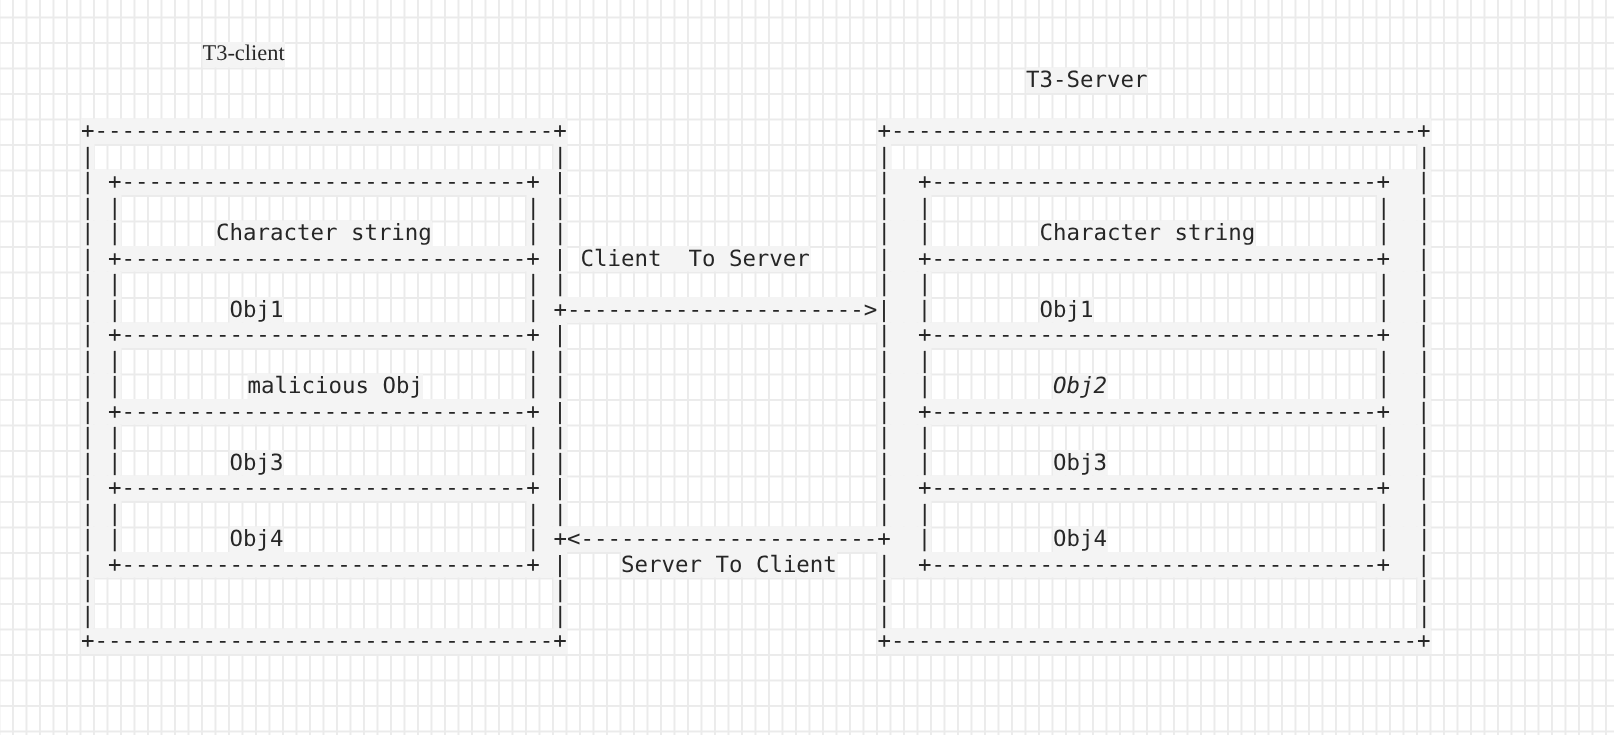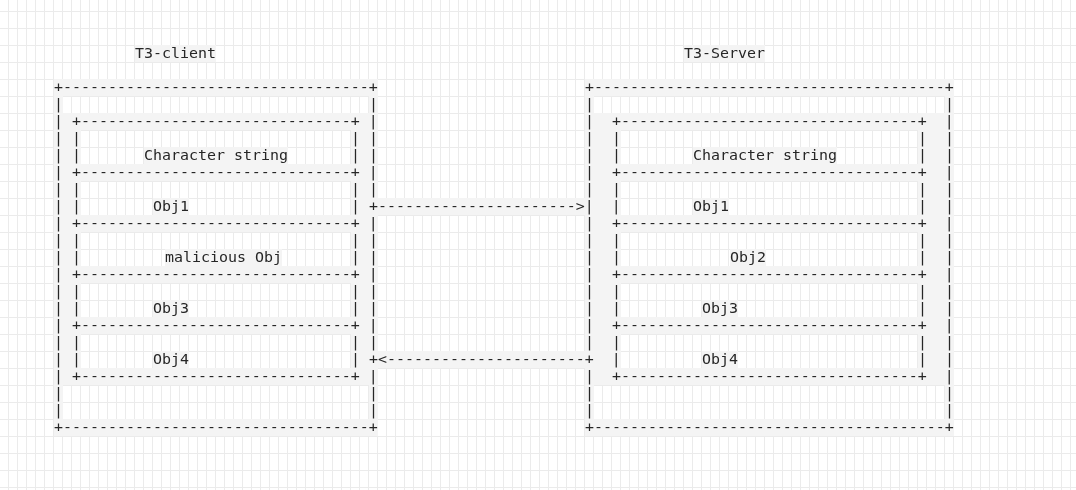--- a/index.html
+++ b/index.html
@@ -33,62 +33,63 @@
     line-height:17px;
     height:17px;
     color:var(--glyph);
     background:var(--hl);
   }
 </style>
 </head>
 <body>
 
 <div id="canvas">
-    <span class="seg" style="left: 135px; top: 45px;">T3-client</span>
+    <span class="seg" style="left: 135px; top: 28px; font-family: Liberation Serif, serif;">T3-client</span>
     <span class="seg" style="left: 684px; top: 45px;">T3-Server</span>
     <span class="seg" style="left: 54px; top: 79px;">+----------------------------------+</span>
     <span class="seg" style="left: 585px; top: 79px;">+---------------------------------------+</span>
     <span class="seg" style="left: 54px; top: 96px;">|</span>
     <span class="seg" style="left: 369px; top: 96px;">|</span>
     <span class="seg" style="left: 585px; top: 96px;">|</span>
     <span class="seg" style="left: 945px; top: 96px;">|</span>
     <span class="seg" style="left: 54px; top: 113px;">| +------------------------------+ |</span>
     <span class="seg" style="left: 585px; top: 113px;">|  +---------------------------------+  |</span>
     <span class="seg" style="left: 54px; top: 130px;">| |</span>
     <span class="seg" style="left: 351px; top: 130px;">| |</span>
     <span class="seg" style="left: 585px; top: 130px;">|  |</span>
     <span class="seg" style="left: 918px; top: 130px;">|  |</span>
     <span class="seg" style="left: 54px; top: 147px;">| |</span>
     <span class="seg" style="left: 144px; top: 147px;">Character string</span>
     <span class="seg" style="left: 351px; top: 147px;">| |</span>
     <span class="seg" style="left: 585px; top: 147px;">|  |</span>
     <span class="seg" style="left: 693px; top: 147px;">Character string</span>
     <span class="seg" style="left: 918px; top: 147px;">|  |</span>
     <span class="seg" style="left: 54px; top: 164px;">| +------------------------------+ |</span>
+    <span class="seg" style="left: 387px; top: 164px;">Client  To Server</span>
     <span class="seg" style="left: 585px; top: 164px;">|  +---------------------------------+  |</span>
     <span class="seg" style="left: 54px; top: 181px;">| |</span>
     <span class="seg" style="left: 351px; top: 181px;">| |</span>
     <span class="seg" style="left: 585px; top: 181px;">|  |</span>
     <span class="seg" style="left: 918px; top: 181px;">|  |</span>
     <span class="seg" style="left: 54px; top: 198px;">| |</span>
     <span class="seg" style="left: 153px; top: 198px;">Obj1</span>
     <span class="seg" style="left: 351px; top: 198px;">| +----------------------&gt;|  |</span>
     <span class="seg" style="left: 693px; top: 198px;">Obj1</span>
     <span class="seg" style="left: 918px; top: 198px;">|  |</span>
     <span class="seg" style="left: 54px; top: 215px;">| +------------------------------+ |</span>
     <span class="seg" style="left: 585px; top: 215px;">|  +---------------------------------+  |</span>
     <span class="seg" style="left: 54px; top: 232px;">| |</span>
     <span class="seg" style="left: 351px; top: 232px;">| |</span>
     <span class="seg" style="left: 585px; top: 232px;">|  |</span>
     <span class="seg" style="left: 918px; top: 232px;">|  |</span>
     <span class="seg" style="left: 54px; top: 249px;">| |</span>
     <span class="seg" style="left: 165px; top: 249px;">malicious Obj</span>
     <span class="seg" style="left: 351px; top: 249px;">| |</span>
     <span class="seg" style="left: 585px; top: 249px;">|  |</span>
-    <span class="seg" style="left: 730px; top: 249px;">Obj2</span>
+    <span class="seg" style="left: 702px; top: 249px; font-style: italic;">Obj2</span>
     <span class="seg" style="left: 918px; top: 249px;">|  |</span>
     <span class="seg" style="left: 54px; top: 266px;">| +------------------------------+ |</span>
     <span class="seg" style="left: 585px; top: 266px;">|  +---------------------------------+  |</span>
     <span class="seg" style="left: 54px; top: 283px;">| |</span>
     <span class="seg" style="left: 351px; top: 283px;">| |</span>
     <span class="seg" style="left: 585px; top: 283px;">|  |</span>
     <span class="seg" style="left: 918px; top: 283px;">|  |</span>
     <span class="seg" style="left: 54px; top: 300px;">| |</span>
     <span class="seg" style="left: 153px; top: 300px;">Obj3</span>
     <span class="seg" style="left: 351px; top: 300px;">| |</span>
@@ -100,20 +101,21 @@
     <span class="seg" style="left: 54px; top: 334px;">| |</span>
     <span class="seg" style="left: 351px; top: 334px;">| |</span>
     <span class="seg" style="left: 585px; top: 334px;">|  |</span>
     <span class="seg" style="left: 918px; top: 334px;">|  |</span>
     <span class="seg" style="left: 54px; top: 351px;">| |</span>
     <span class="seg" style="left: 153px; top: 351px;">Obj4</span>
     <span class="seg" style="left: 351px; top: 351px;">| +&lt;----------------------+  |</span>
     <span class="seg" style="left: 702px; top: 351px;">Obj4</span>
     <span class="seg" style="left: 918px; top: 351px;">|  |</span>
     <span class="seg" style="left: 54px; top: 368px;">| +------------------------------+ |</span>
+    <span class="seg" style="left: 414px; top: 368px;">Server To Client</span>
     <span class="seg" style="left: 585px; top: 368px;">|  +---------------------------------+  |</span>
     <span class="seg" style="left: 54px; top: 385px;">|</span>
     <span class="seg" style="left: 369px; top: 385px;">|</span>
     <span class="seg" style="left: 585px; top: 385px;">|</span>
     <span class="seg" style="left: 945px; top: 385px;">|</span>
     <span class="seg" style="left: 54px; top: 402px;">|</span>
     <span class="seg" style="left: 369px; top: 402px;">|</span>
     <span class="seg" style="left: 585px; top: 402px;">|</span>
     <span class="seg" style="left: 945px; top: 402px;">|</span>
     <span class="seg" style="left: 54px; top: 419px;">+----------------------------------+</span>

